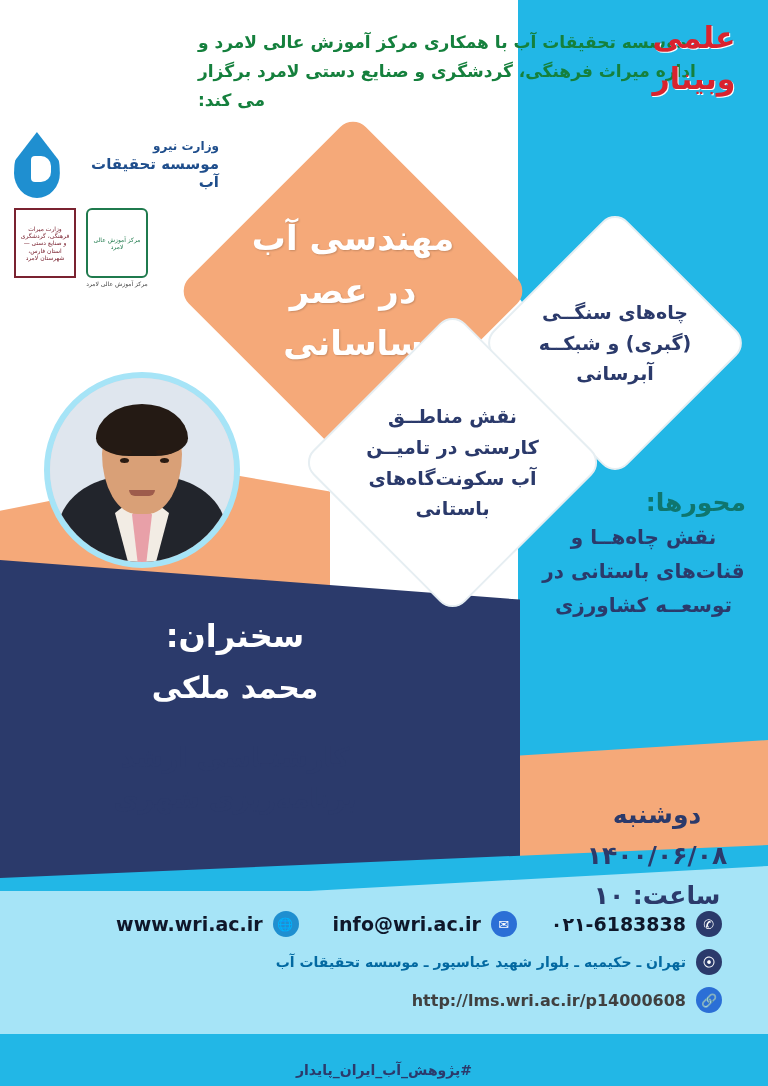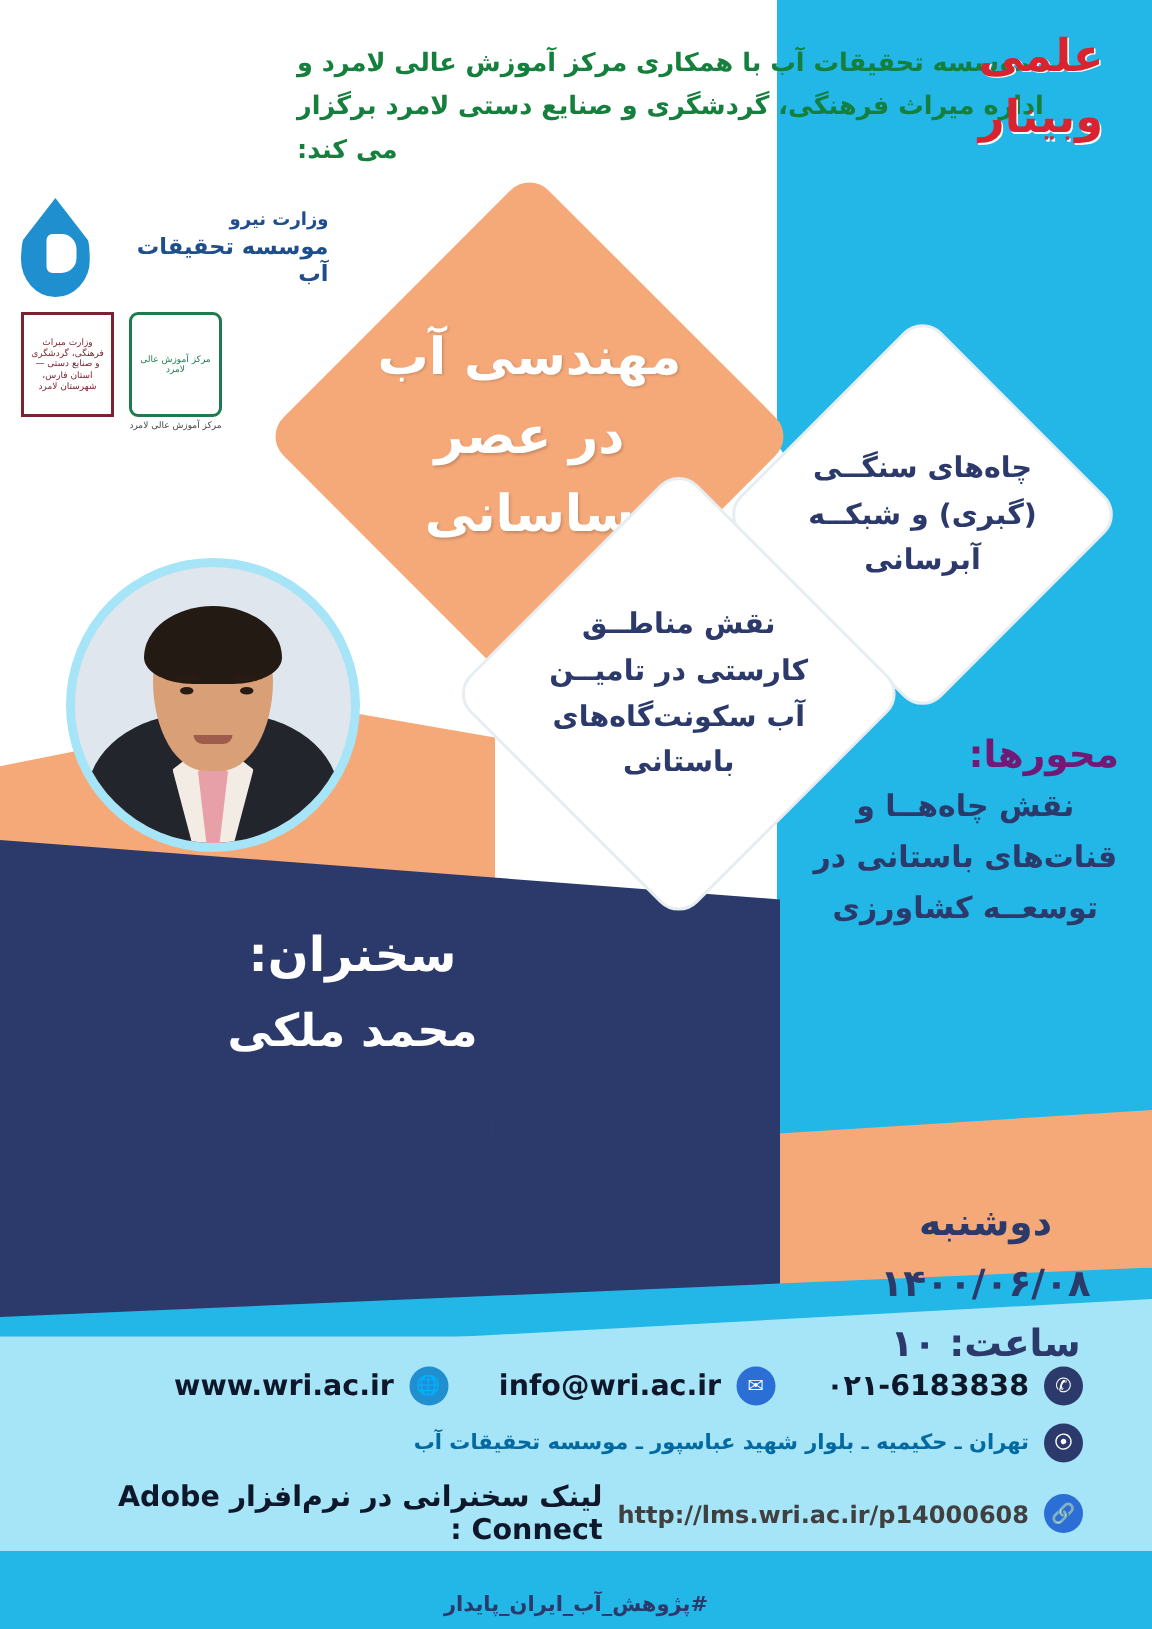--- a/index.html
+++ b/index.html
@@ -276,21 +276,21 @@
     line-height: 1.62;
     direction: rtl;
     width: 200px;
   }
   .topic-text.t2 { width: 180px; font-size: 19px; }
 
   
   .axes-label {
     position: absolute;
     right: 22px; top: 488px;
-    color: #701a75;
+    color: #0f766e;
     font-weight: bold;
     font-size: 25px;
     direction: rtl;
     z-index: 6;
   }
   .axes-text {
     position: absolute;
     right: 22px; top: 520px;
     width: 205px;
     text-align: center;
@@ -482,19 +482,18 @@
     </div>
 
     <div class="f-row2">
       <div class="f-ico">⦿</div>
       <div class="f-addr">تهران ـ حکیمیه ـ بلوار شهید عباسپور ـ موسسه تحقیقات آب</div>
     </div>
 
     <div class="f-row3">
       <div class="f-ico blue">🔗</div>
       <div class="f-link">http://lms.wri.ac.ir/p14000608</div>
-      <div class="f-text">لینک سخنرانی در نرم‌افزار Adobe Connect :</div>
     </div>
 
     <div class="hashtag">#پژوهش_آب_ایران_پایدار</div>
   </div>
 
 </div>
 
 </body></html>

